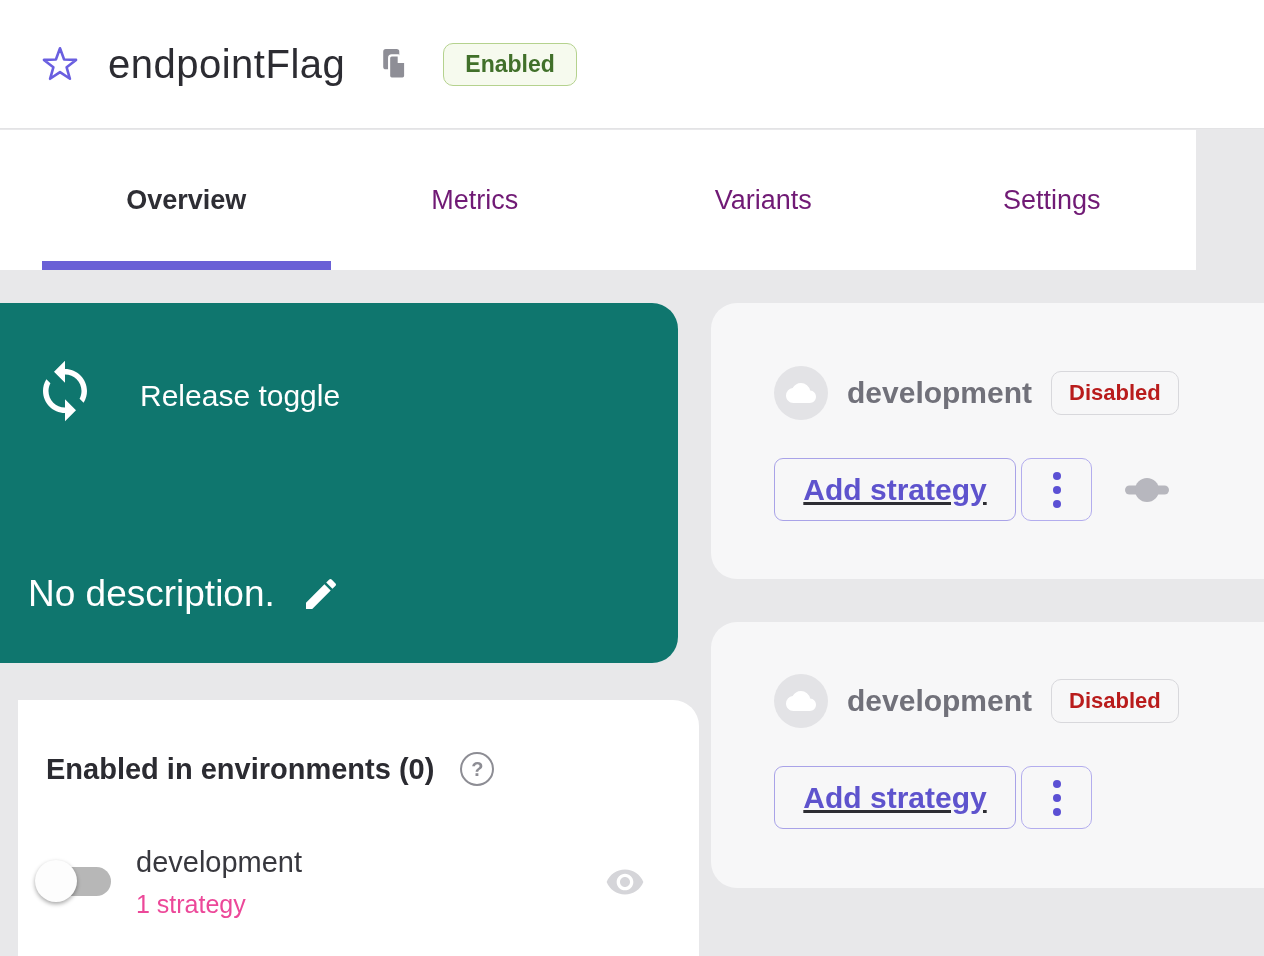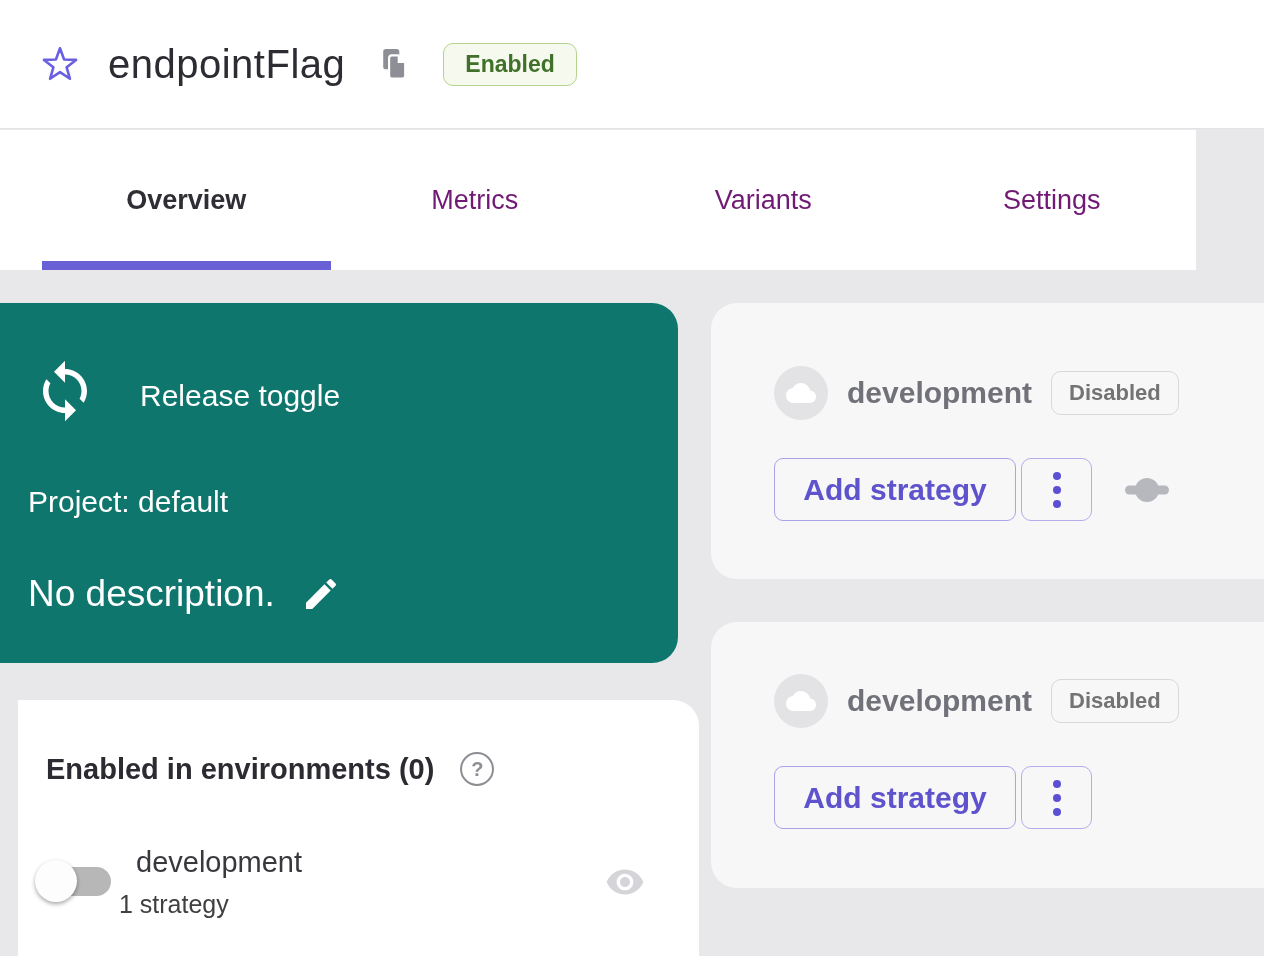--- a/index.html
+++ b/index.html
@@ -67,42 +67,42 @@
     display:flex; align-items:center; justify-content:center; cursor:pointer;
   }
   .switch { position:absolute; left:25px; top:867px; width:68px; height:29px; cursor:pointer; }
   .enabled-card .switch { top:167px; }
   .switch .track { position:absolute; left:0; top:0; width:68px; height:29px; border-radius:15px; background:#b7b7b7; }
   .switch .knob {
     position:absolute; left:-8px; top:-7px; width:42px; height:42px; border-radius:50%;
     background:#fdfdfd; box-shadow:0 2px 4px rgba(0,0,0,0.35);
   }
   .le-name { position:absolute; left:118px; top:146px; font-size:29px; color:#38383e; }
-  .le-count { position:absolute; left:101px; top:190px; font-size:25px; color:#404040; }
+  .le-count { position:absolute; left:118px; top:190px; font-size:25px; color:#ec4899; }
   .eye-btn { position:absolute; left:587px; top:162px; width:40px; height:40px; cursor:pointer; display:flex; }
 
   .env-card {
     position:absolute; left:711px; width:553px;
     background:#f7f7f8; border-radius:26px 0 0 26px;
   }
   .env-card.first  { top:303px; height:276px; }
   .env-card.second { top:622px; height:266px; }
   .env-row1 { position:absolute; left:63px; display:flex; align-items:center; gap:19px; height:54px; }
   .env-card.first  .env-row1 { top:63px; }
   .env-card.second .env-row1 { top:52px; }
   .env-avatar {
     width:54px; height:54px; border-radius:50%; background:#e3e3e6;
     display:flex; align-items:center; justify-content:center; flex:none;
   }
   .env-name { font-size:30px; font-weight:bold; color:#71717a; }
   .env-status {
     border:1.5px solid #d8d8dc; border-radius:10px; background:transparent;
-    color:#737373; font-size:22px; font-weight:bold; padding:10px 17px; line-height:1;
-  }
-  .env-row2 { position:absolute; left:63px; display:flex; align-items:center; gap:5px; }
+    color:#b91c1c; font-size:22px; font-weight:bold; padding:10px 17px; line-height:1;
+  }
+  .env-row2 { position:absolute; left:63px; display:flex; align-items:center; gap:5px;text-decoration:underline; }
   .env-card.first  .env-row2 { top:155px; }
   .env-card.second .env-row2 { top:144px; }
   .add-strategy-btn {
     width:242px; height:63px; border:1.5px solid #a9a3e8; border-radius:9px;
     background:transparent; color:#5e53cd; font-family:inherit;
     font-size:30px; font-weight:bold; cursor:pointer;
     display:flex; align-items:center; justify-content:center;
   }
   .kebab-btn {
     width:71px; height:63px; border:1.5px solid #b3adee; border-radius:10px;
@@ -147,21 +147,20 @@
   </div>
 </nav>
 
 <section class="overview-card">
   <span class="loop-icon">
     <svg viewBox="0 0 24 24" width="66" height="76">
       <path fill="#ffffff" d="M12 4V1L8 5l4 4V6c3.31 0 6 2.69 6 6 0 1.01-.25 1.97-.7 2.8l1.46 1.46A7.93 7.93 0 0 0 20 12c0-4.42-3.58-8-8-8zm0 14c-3.31 0-6-2.69-6-6 0-1.01.25-1.97.7-2.8L5.24 7.74A7.93 7.93 0 0 0 4 12c0 4.42 3.58 8 8 8v3l4-4-4-4v3z"></path>
     </svg>
   </span>
   <div class="type-label">Release toggle</div>
-  <div class="project-label">Project: default</div>
   <div class="desc-row">
     <span class="desc-label">No description.</span>
     <span class="edit-btn">
       <svg viewBox="0 0 24 24" width="40" height="40">
         <path fill="#ffffff" d="M3 17.25V21h3.75L17.81 9.94l-3.75-3.75L3 17.25zM20.71 7.04c.39-.39.39-1.02 0-1.41l-2.34-2.34a.9959.9959 0 0 0-1.41 0l-1.83 1.83 3.75 3.75 1.83-1.83z"></path>
       </svg>
     </span>
   </div>
 </section>
 

